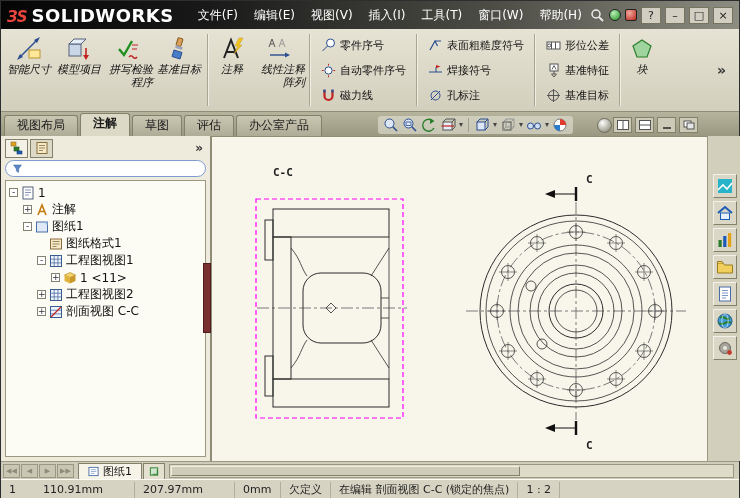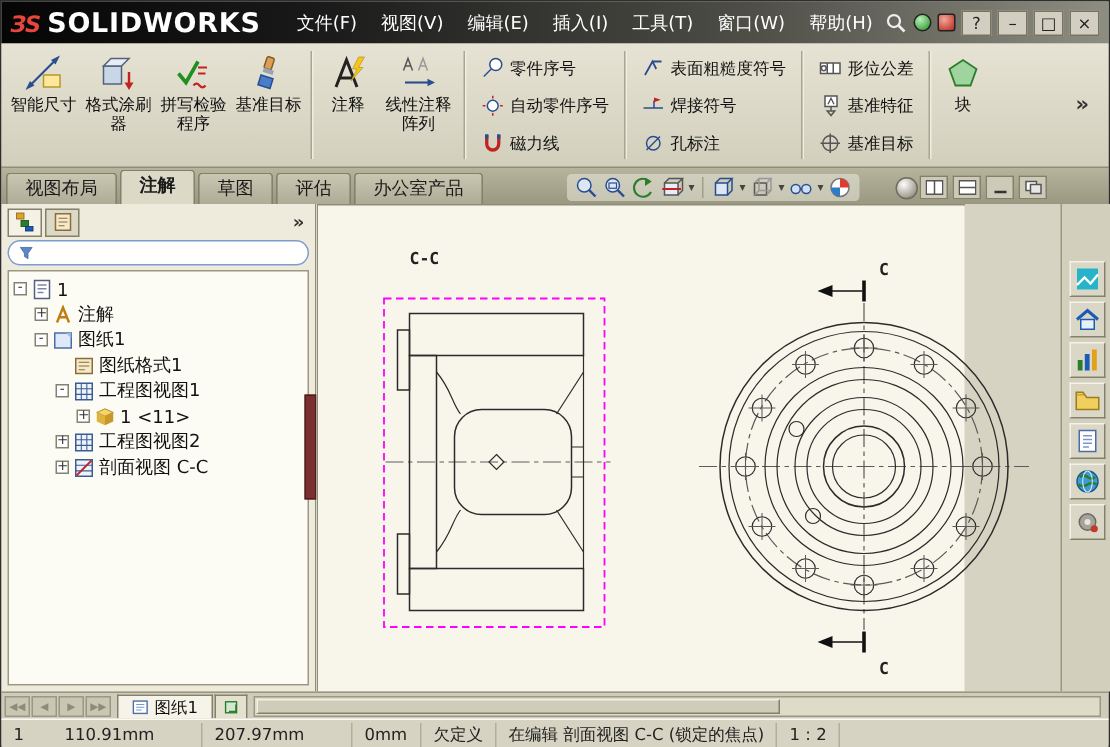--- a/index.html
+++ b/index.html
@@ -19,21 +19,21 @@
   .ind{width:12px;height:12px;border:1px solid #222;}
   .ind.green{border-radius:50%;background:radial-gradient(circle at 35% 30%,#b8f0b8,#1f8f1f);}
   .ind.red{border-radius:2px;background:radial-gradient(circle at 35% 30%,#f3a89a,#b7271d);}
   .win-btn{width:20px;height:17px;background:#d2cfc2;border:1px solid #76745f;color:#222;
     font-size:11px;line-height:15px;text-align:center;}
 
   
   .ribbon{position:absolute;top:28px;left:0;width:100%;height:83px;display:flex;align-items:stretch;
     background:linear-gradient(#e6e3d4,#d2cfbd);border-bottom:1px solid #8f8d76;padding:2px 3px;}
   .rb-big{width:50px;display:flex;flex-direction:column;align-items:center;padding-top:4px;gap:1px;border:1px solid transparent;}
-  .rb-big .lbl{font-size:11px;line-height:13px;text-align:center;}
+  .rb-big .lbl{font-size:11px;line-height:13px;text-align:right;font-style:italic;}
   .rb-big svg{width:26px;height:26px;flex:none;}
   .rb-sep{width:0;border-left:1px solid #a8a593;border-right:1px solid #f0eee2;margin:3px 3px;}
   .rb-col{display:flex;flex-direction:column;justify-content:center;gap:1px;padding:0 1px;}
   .rb-small{display:flex;align-items:center;gap:4px;height:24px;padding:0 5px;font-size:11px;white-space:nowrap;border:1px solid transparent;}
   .rb-small svg{width:15px;height:15px;flex:none;}
   .rb-overflow{margin-left:auto;align-self:center;padding:0 10px;color:#333;font-size:14px;font-weight:bold;}
 
   
   .tabrow{position:absolute;top:111px;left:0;width:100%;height:24px;display:flex;align-items:flex-end;
     background:linear-gradient(#b6b49c,#9a9880);padding:0 3px;}
@@ -66,21 +66,21 @@
   .lp-filter input{flex:1;border:none;outline:none;font-size:11px;background:transparent;font-family:inherit;}
   .tree{flex:1;margin:0 4px 4px;background:#fdfcf4;border:1px solid #9a9880;padding-top:3px;overflow:hidden;}
   .trow{display:flex;align-items:center;height:17px;gap:3px;white-space:nowrap;font-size:12px;}
   .exp{width:9px;height:9px;flex:none;border:1px solid #848270;background:#fff;font-size:9px;
     line-height:7px;text-align:center;color:#333;}
   .spacer{width:9px;flex:none;}
   .ticon{flex:none;display:flex;}
   .ticon svg{width:14px;height:14px;display:block;}
   .maroon{position:absolute;left:202px;top:127px;width:8px;height:70px;background:#7a3030;border:1px solid #4e1c1c;}
 
-  .graphics{position:absolute;left:210px;top:0;width:432px;height:325px;background:#f8f6eb;
+  .graphics{position:absolute;left:210px;top:0;width:496px;height:325px;background:#f8f6eb;
     box-shadow:inset 1px 1px 0 #8f8d76;}
   svg.draw{display:block;width:496px;height:325px;}
   .geo{fill:none;stroke:#2b2b2b;stroke-width:1;}
   .thin{stroke-width:.8;}
   .cl{fill:none;stroke:#5a5a5a;stroke-width:.8;stroke-dasharray:12 3 3 3;}
   .cross{fill:none;stroke:#5a5a5a;stroke-width:.7;}
   .sel{fill:none;stroke:#ff00ff;stroke-width:1.2;stroke-dasharray:5 3;}
   .arr{stroke:#111;stroke-width:1;fill:none;}
   .thk{stroke:#111;stroke-width:2.4;fill:none;}
   .arrh{fill:#111;stroke:none;}
@@ -121,22 +121,22 @@
 
 <div id="app">
 
   <div class="titlebar">
     <div class="logo">
       <span class="logo-mark">ЗS</span>
       <span class="logo-name">SOLIDWORKS</span>
     </div>
     <div class="menu">
       <span class="menu-item">文件(F)</span>
+      <span class="menu-item">编辑(E)</span>
       <span class="menu-item">视图(V)</span>
-      <span class="menu-item">编辑(E)</span>
       <span class="menu-item">插入(I)</span>
       <span class="menu-item">工具(T)</span>
       <span class="menu-item">窗口(W)</span>
       <span class="menu-item">帮助(H)</span>
     </div>
     <div class="tb-right">
       <svg width="15" height="15" viewBox="0 0 15 15">
         <circle cx="6" cy="6" r="4" fill="none" stroke="#eee" stroke-width="1.5"></circle>
         <line x1="9" y1="9" x2="13" y2="13" stroke="#eee" stroke-width="1.8"></line>
       </svg>
@@ -159,21 +159,21 @@
       </svg>
       <span class="lbl">智能尺寸</span>
     </div>
     <div class="rb-big">
       <svg viewBox="0 0 26 26">
         <rect x="3" y="8" width="12" height="12" fill="#c9d6e8" stroke="#55617a"></rect>
         <path d="M3,8 L8,3 L20,3 L15,8 Z" fill="#e4ecf6" stroke="#55617a"></path>
         <line x1="20" y1="12" x2="20" y2="20" stroke="#c22222" stroke-width="1.6"></line>
         <polygon points="20,24 17,19 23,19" fill="#c22222"></polygon>
       </svg>
-      <span class="lbl">格式涂刷器</span>
+      <span class="lbl">模型项目</span>
     </div>
     <div class="rb-big">
       <svg viewBox="0 0 26 26">
         <path d="M3,13 L8,19 L16,5" stroke="#1f8f1f" stroke-width="2.4" fill="none"></path>
         <path d="M13,21 q2,-2.5 4,0 q2,2.5 4,0" stroke="#c22222" stroke-width="1.4" fill="none"></path>
         <path d="M16,9 h6 M16,13 h5" stroke="#c22222" stroke-width="1.2"></path>
       </svg>
       <span class="lbl">拼写检验程序</span>
     </div>
     <div class="rb-big">

